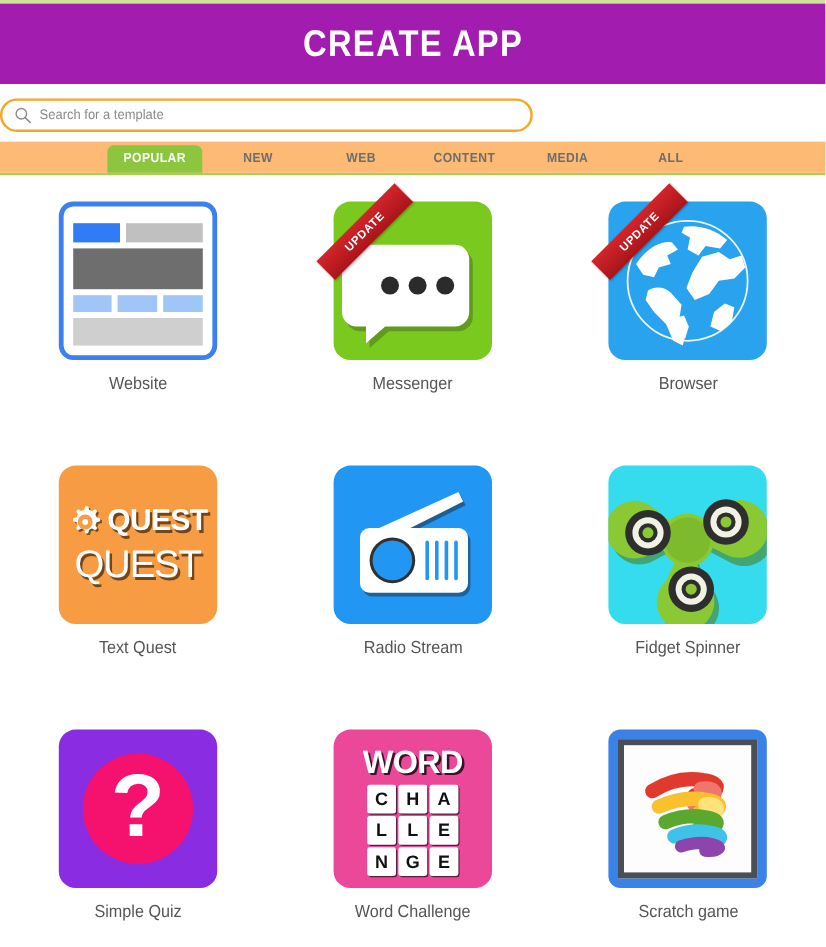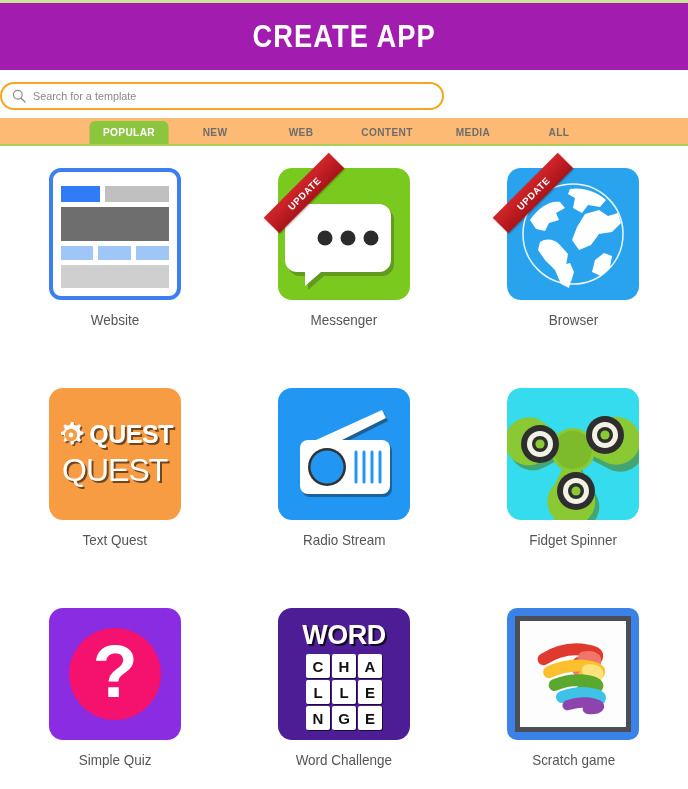--- a/index.html
+++ b/index.html
@@ -221,21 +221,21 @@
   .ico-spinner { background: #35dced; }
 
   
   .ico-radio { background: #2196f3; }
 
   
   .ico-quiz { background: #8a2ce2; }
 
   
   .ico-word {
-    background: #4c1d95;
+    background: #ec4899;
     display: flex;
     flex-direction: column;
     align-items: center;
     justify-content: center;
     padding-top: 4px;
   }
   .wc-word {
     color: #fff;
     font-weight: bold;
     font-size: 27px;

